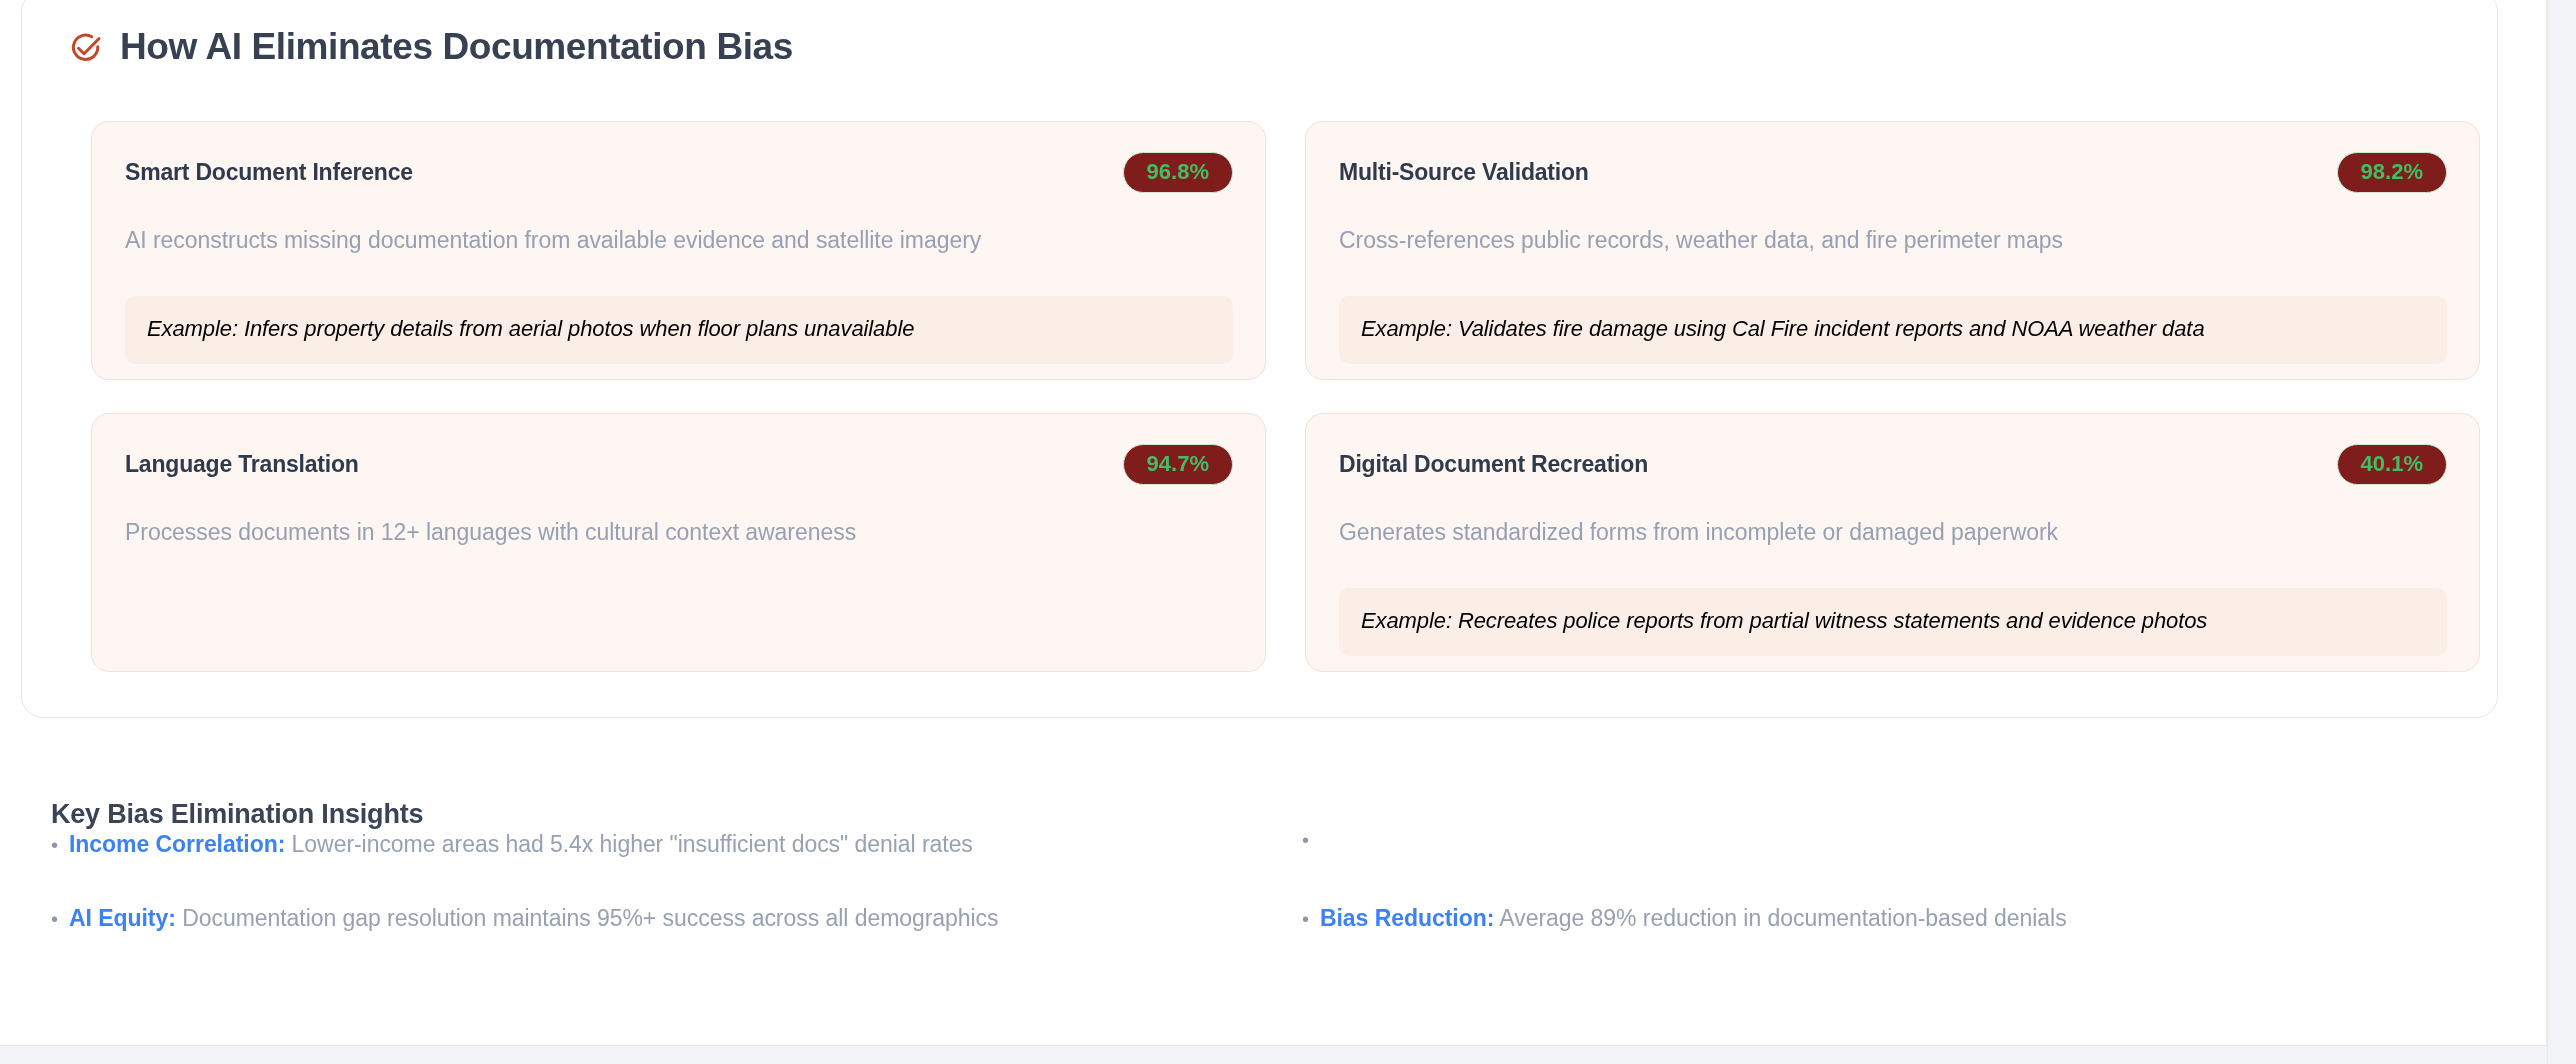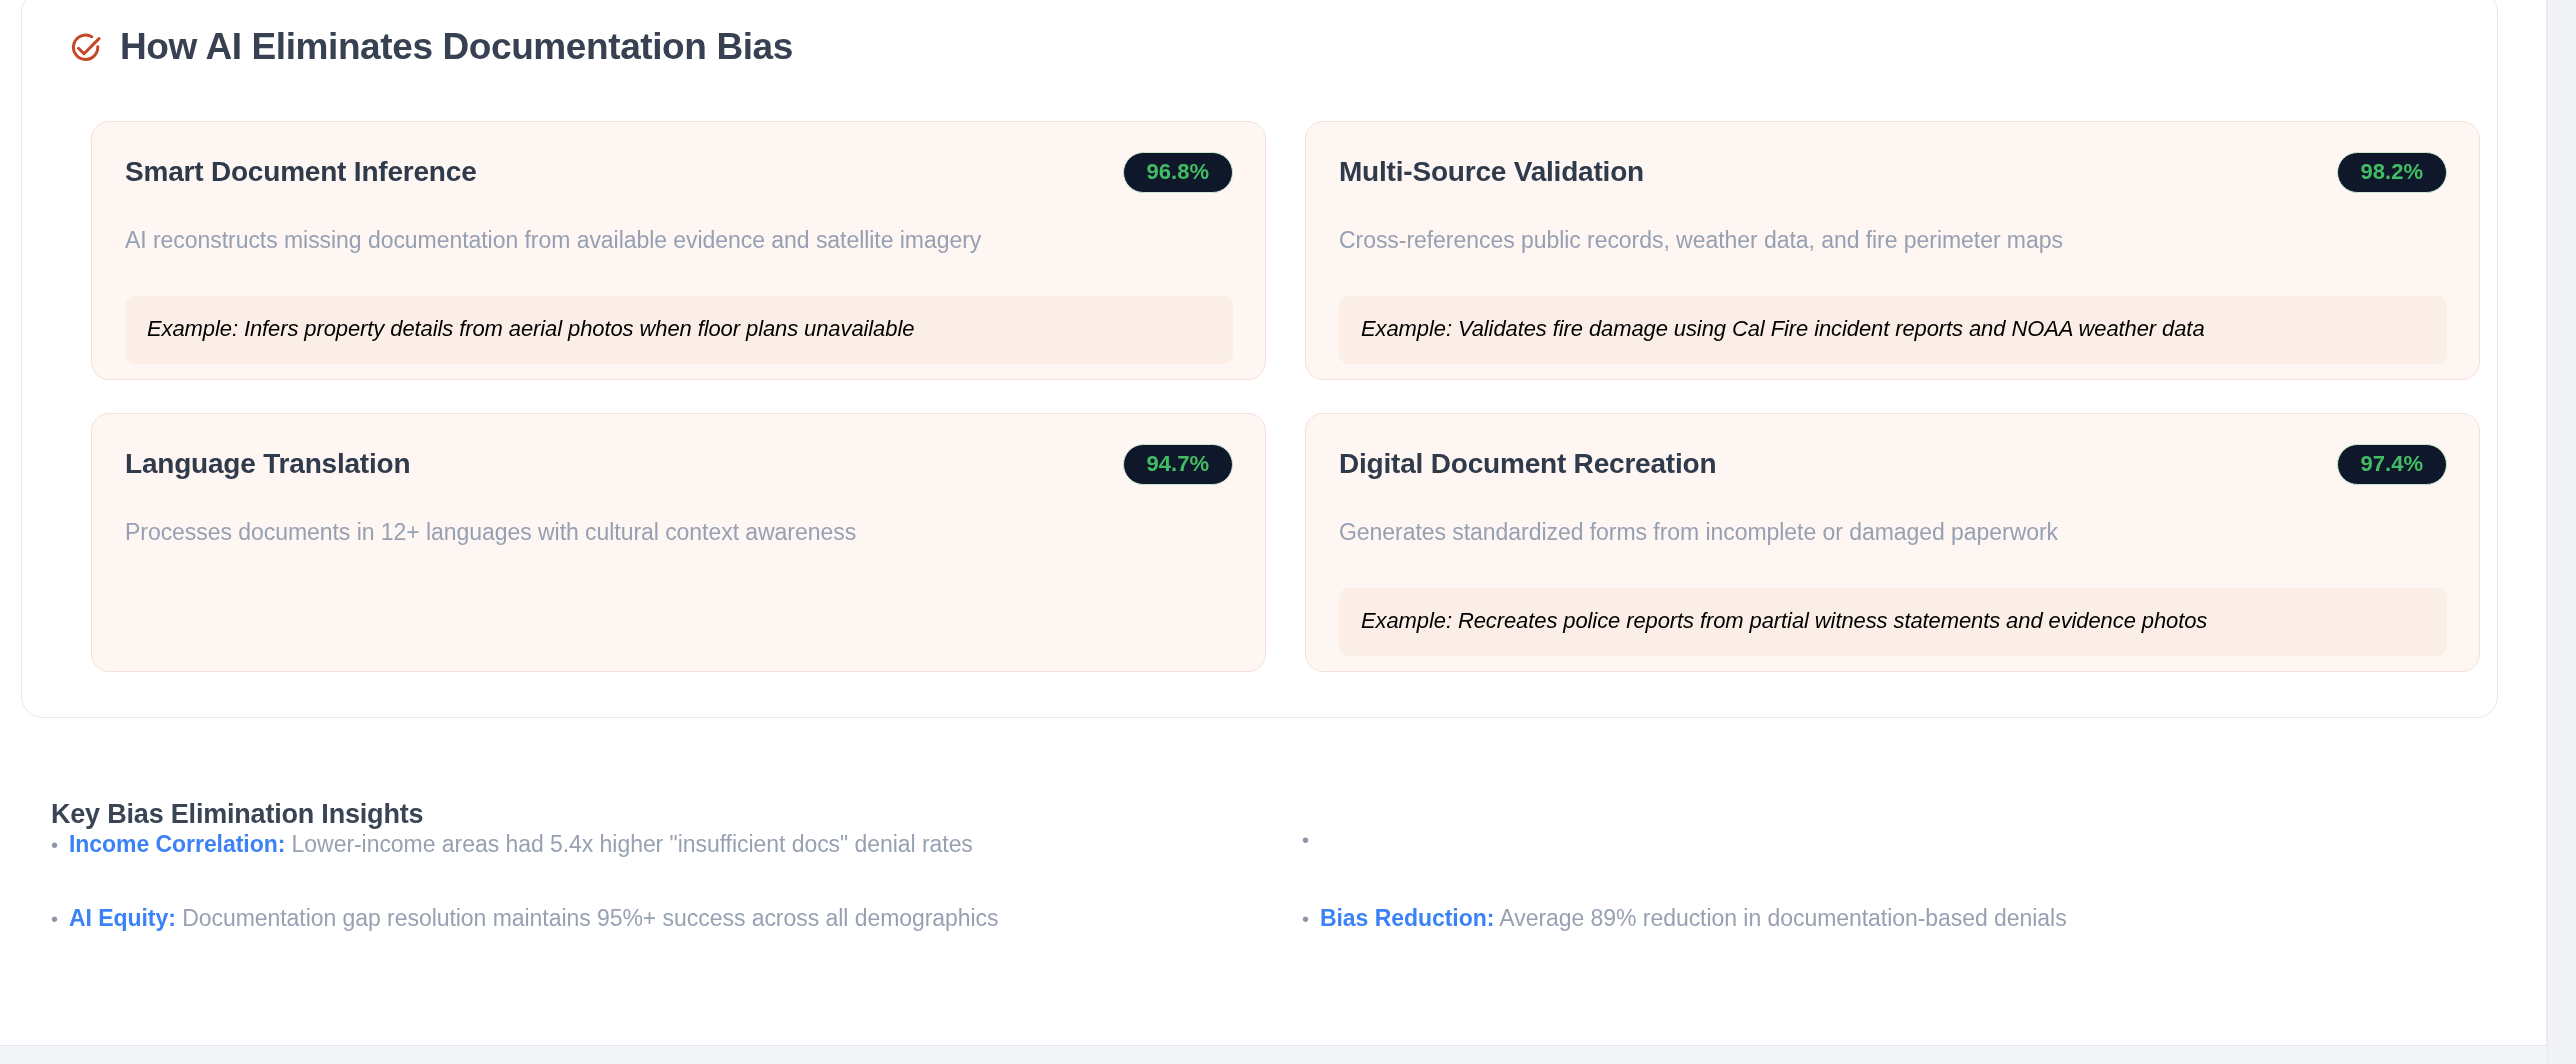--- a/index.html
+++ b/index.html
@@ -119,29 +119,29 @@
     height: 259px;
   }
 
   .card-head {
     display: flex;
     align-items: center;
     justify-content: space-between;
     margin-bottom: 32px;
   }
   .card-title {
-    font-size: 28px;
+    font-size: 23px;
     font-weight: 700;
     color: #2f3a4b;
     letter-spacing: -0.2px;
     line-height: 1.15;
   }
   .accuracy-badge {
     flex: 0 0 auto;
-    background: #0f172a;
+    background: #7f1d1d;
     border: 1.3px solid #cbe9cf;
     color: #43bd64;
     font-size: 22px;
     font-weight: 700;
     border-radius: 988px;
     padding: 8px 23px 9px 23px;
     line-height: 1;
     white-space: nowrap;
   }
 
@@ -248,21 +248,21 @@
           <div class="card-head">
             <h2 class="card-title">Language Translation</h2>
             <span class="accuracy-badge">94.7%</span>
           </div>
           <p class="card-desc">Processes documents in 12+ languages with cultural context awareness</p>
         </article>
 
         <article class="feature-card">
           <div class="card-head">
             <h2 class="card-title">Digital Document Recreation</h2>
-            <span class="accuracy-badge">97.4%</span>
+            <span class="accuracy-badge">40.1%</span>
           </div>
           <p class="card-desc">Generates standardized forms from incomplete or damaged paperwork</p>
           <div class="card-example">Example: Recreates police reports from partial witness statements and evidence photos</div>
         </article>
 
       </div>
     </section>
 
     <section class="insights">
       <h3 class="insights-title">Key Bias Elimination Insights</h3>

